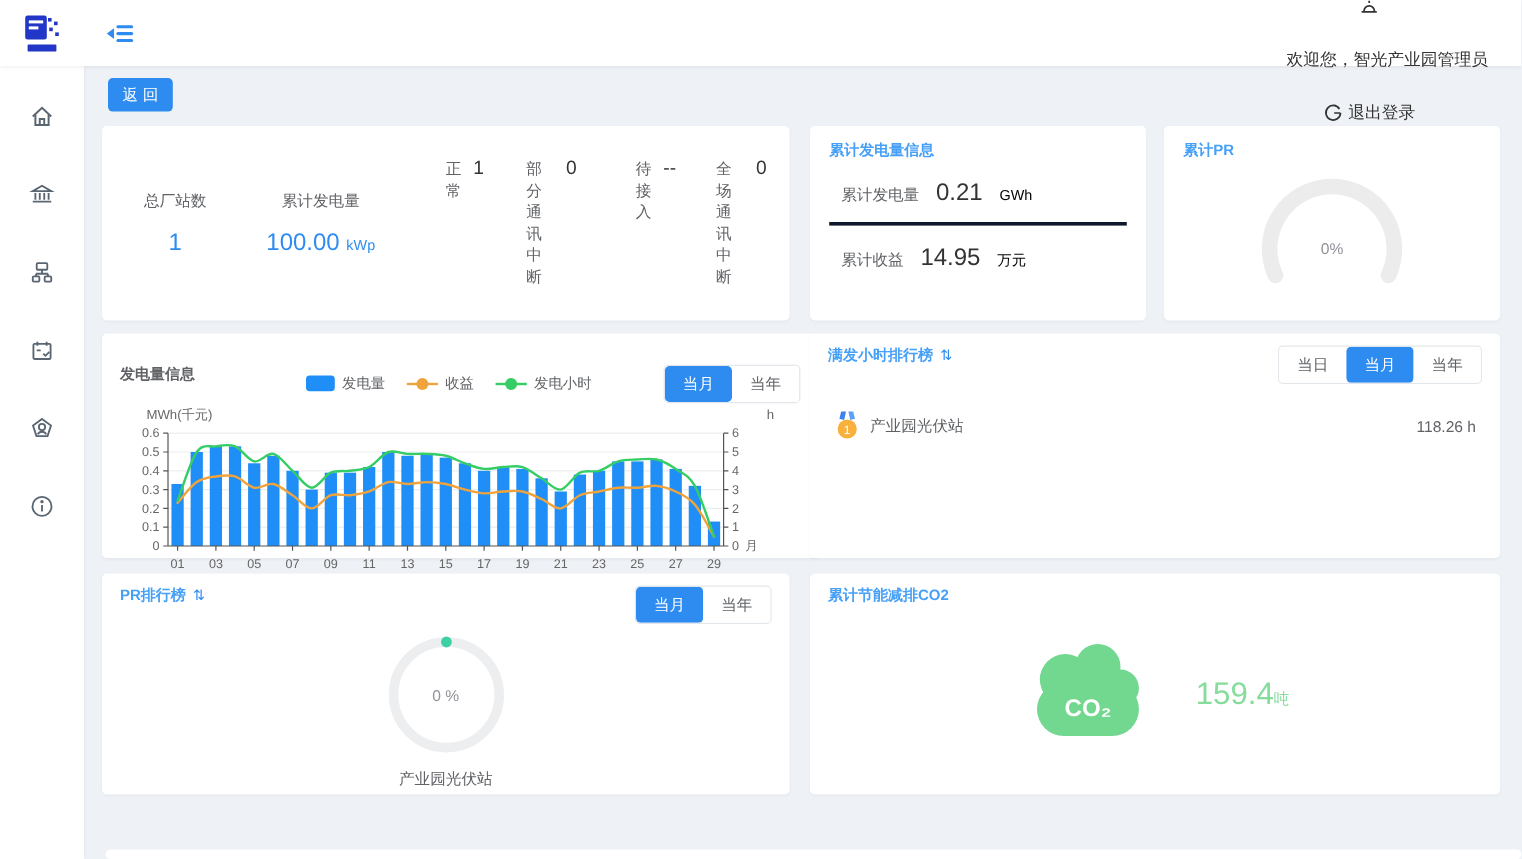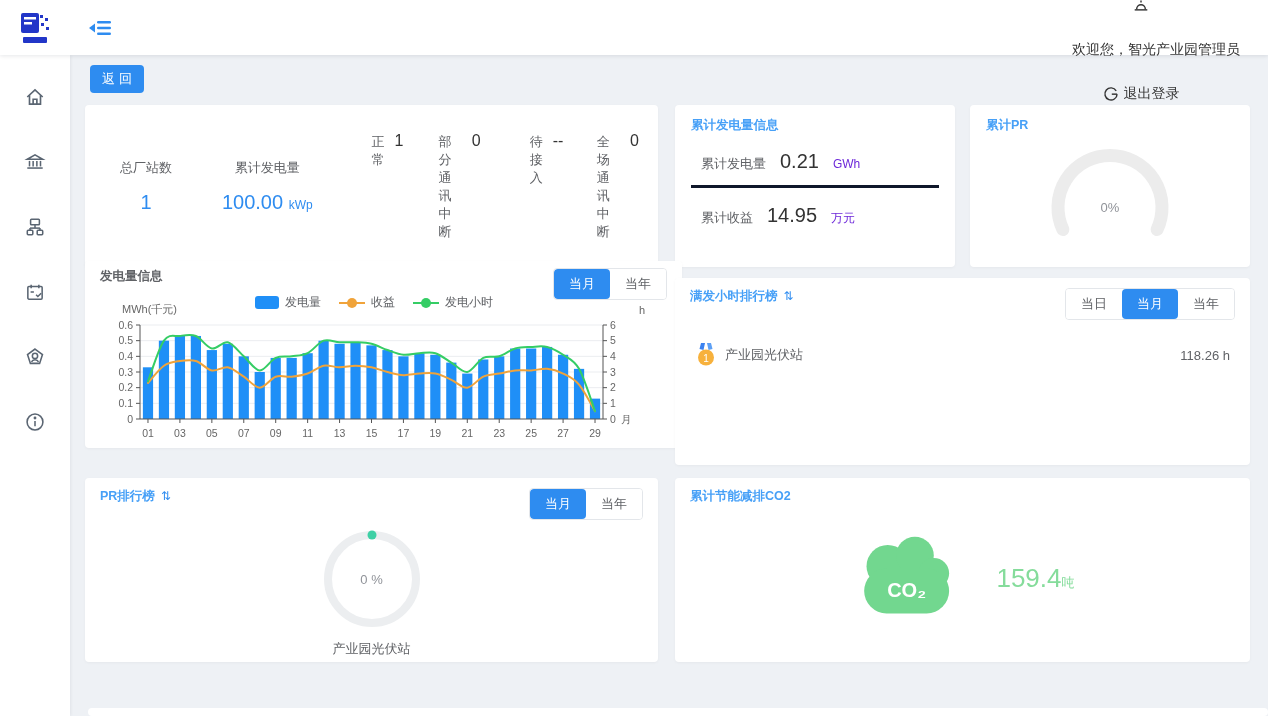--- a/index.html
+++ b/index.html
@@ -46,27 +46,27 @@
   .status-col { width:139px; display:flex; gap:26px; }
   .status-item { display:flex; align-items:baseline; justify-content:flex-end; gap:10px; }
   .status-label { font-size:13px; color:#606266; }
   .status-value { font-size:16px; color:#333; min-width:18px; text-align:left; }
   
   .card-b { left:605px; top:50px; width:280px; height:162px; padding:12px 16px; }
   .cg-row { display:flex; align-items:baseline; gap:14px; padding:16px 4px 12px 10px; border-bottom:3px solid #0f172a; }
   .cg-row:last-child { border-bottom:none; }
   .cg-label { font-size:13px; color:#606266; }
   .cg-value { font-size:20px; color:#333; }
-  .cg-unit { font-size:12px; color:#6d28d9; }
+  .cg-unit { font-size:12px; color:#000000; }
   
   .card-c { left:900px; top:50px; width:280px; height:162px; padding:12px 16px; }
   .gauge-wrap { display:flex; justify-content:center; margin-top:2px; position:relative; }
   .gauge-text { position:absolute; top:64px; left:0; width:100%; text-align:center; font-size:13px; color:#909399; }
   
-  .card-d { left:15px; top:206px; width:597px; height:187px; padding:7px 15px; }
+  .card-d { left:15px; top:223px; width:597px; height:187px; padding:26px 15px; }
   .card-head { display:flex; align-items:flex-start; }
   .tabs { margin-left:auto; display:flex; border:1px solid #e3e6ea; border-radius:4px; overflow:hidden; background:#fff; }
   .tab { border:none; background:#fff; color:#606266; font-size:13px; padding:6px 15px; cursor:pointer; font-family:inherit; }
   .tab.active { background:var(--primary,#2e8cf0); color:#fff; border-radius:4px; }
   .chart-meta { display:flex; align-items:center; margin-top:2px; }
   .axis-name-left { font-size:11px; color:#666; margin-left:22px; }
   .axis-name-right { font-size:11px; color:#666; margin-left:auto; margin-right:22px; }
   .legend { display:flex; align-items:center; gap:18px; position:absolute; left:170px; top:33px; }
   .legend-item { display:flex; align-items:center; gap:6px; font-size:12px; color:#606266; }
   .sw-bar { width:24px; height:13px; border-radius:3px; }

